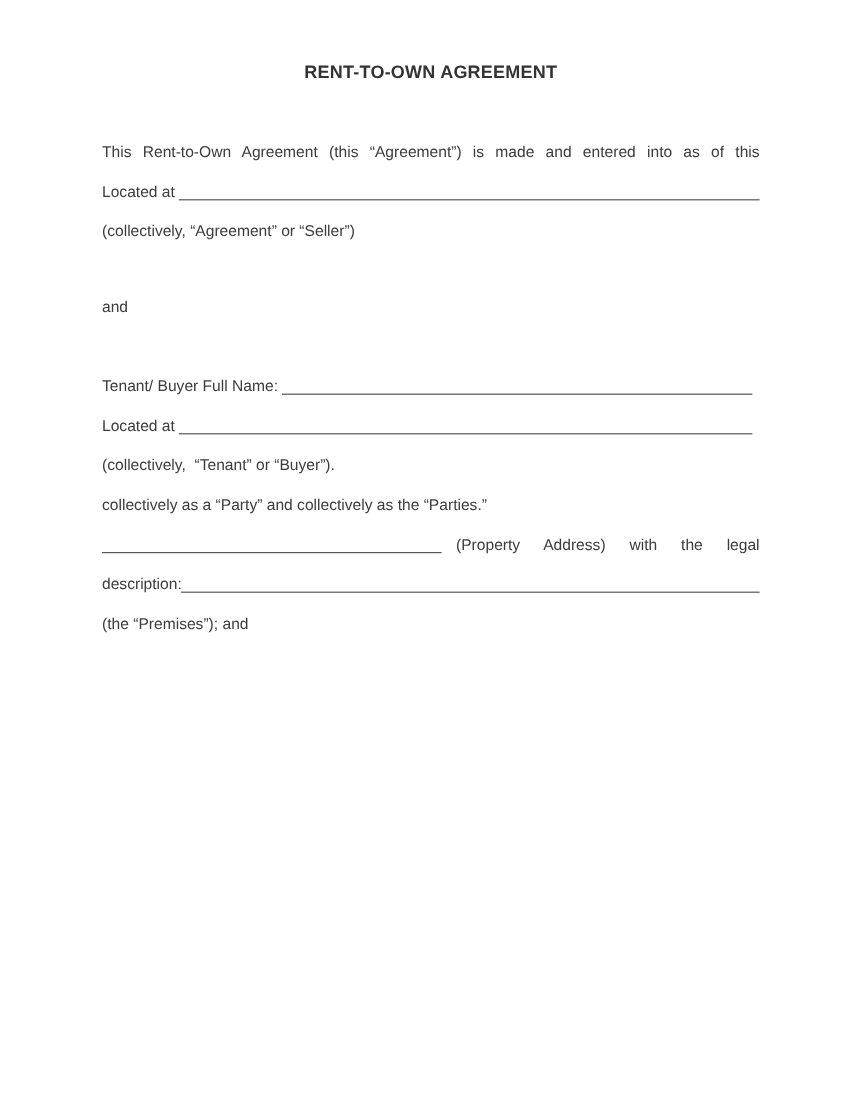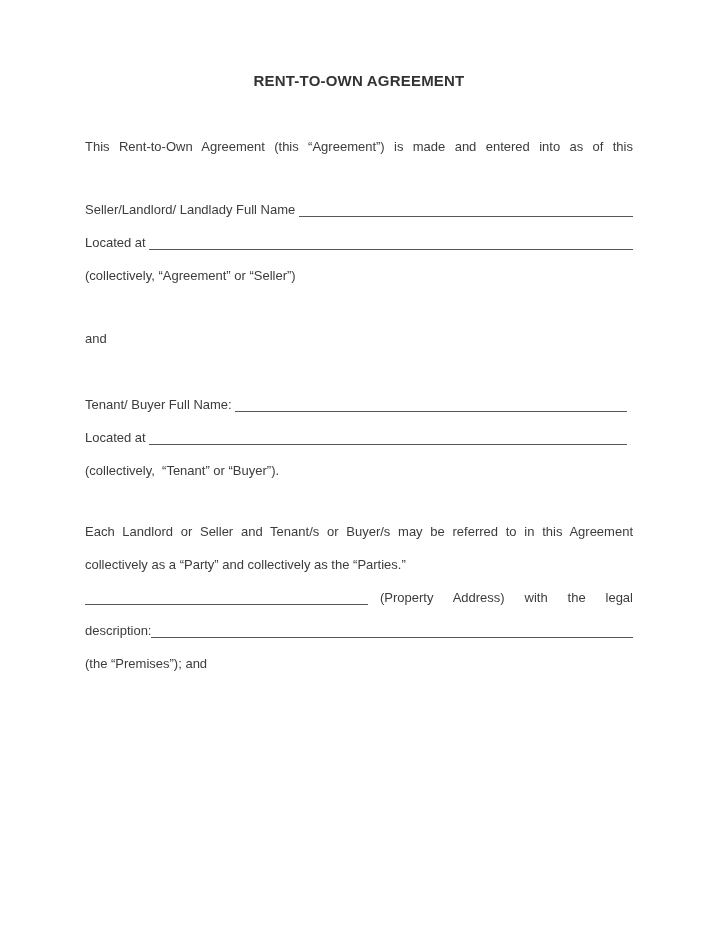--- a/index.html
+++ b/index.html
@@ -1,21 +1,21 @@
 <!DOCTYPE html>
 <html><head>
 <meta charset="utf-8">
 <style>
   html, body { margin: 0; padding: 0; background: #ffffff; }
   .page {
     position: relative;
     width: 720px; height: 931px;
     background: #ffffff;
     box-sizing: border-box;
-    padding: 64px 87px 0 85px;
+    padding: 44px 87px 0 85px;
     overflow: hidden;
     font-family: "Liberation Sans", sans-serif;
     font-size: 13px;
     color: #3c3c3c;
   }
   .line { line-height: 33px; height: 33px; }
   .flex { display: flex; align-items: flex-start; }
   .seg  { white-space: pre; }
   .blank { border-bottom: 1px solid #565656; height: 23px; }
   .grow { flex: 1 1 auto; }
@@ -42,24 +42,20 @@
 
 <div class="page">
 
   <div class="line title">RENT-TO-OWN AGREEMENT</div>
 
   <div>
     <div class="line j mt33">This Rent-to-Own Agreement (this “Agreement”) is made and entered into as of this</div>
   </div>
 
   <div>
-    <div class="line flex mt30">
-      <span class="seg">Seller/Landlord/ Landlady Full Name </span>
-      <span class="blank grow"></span>
-    </div>
     <div class="line flex">
       <span class="seg">Located at </span>
       <span class="blank grow"></span>
     </div>
     <div class="line">(collectively, “Agreement” or “Seller”)</div>
   </div>
 
   <div class="line mt30">and</div>
 
   <div>
@@ -68,21 +64,20 @@
       <span class="blank grow tenant-end"></span>
     </div>
     <div class="line flex">
       <span class="seg">Located at </span>
       <span class="blank grow tenant-end"></span>
     </div>
     <div class="line">(collectively,&nbsp; “Tenant” or “Buyer”).</div>
   </div>
 
   <div>
-    <div class="line j mt28">Each Landlord or Seller and Tenant/s or Buyer/s may be referred to in this Agreement</div>
     <div class="line">collectively as a “Party” and collectively as the “Parties.”</div>
   </div>
 
   <div>
     <div class="line flex">
       <span class="blank w283"></span>
       <div class="grow paj">(Property Address) with the legal</div>
     </div>
     <div class="line flex">
       <span class="seg">description:</span>

